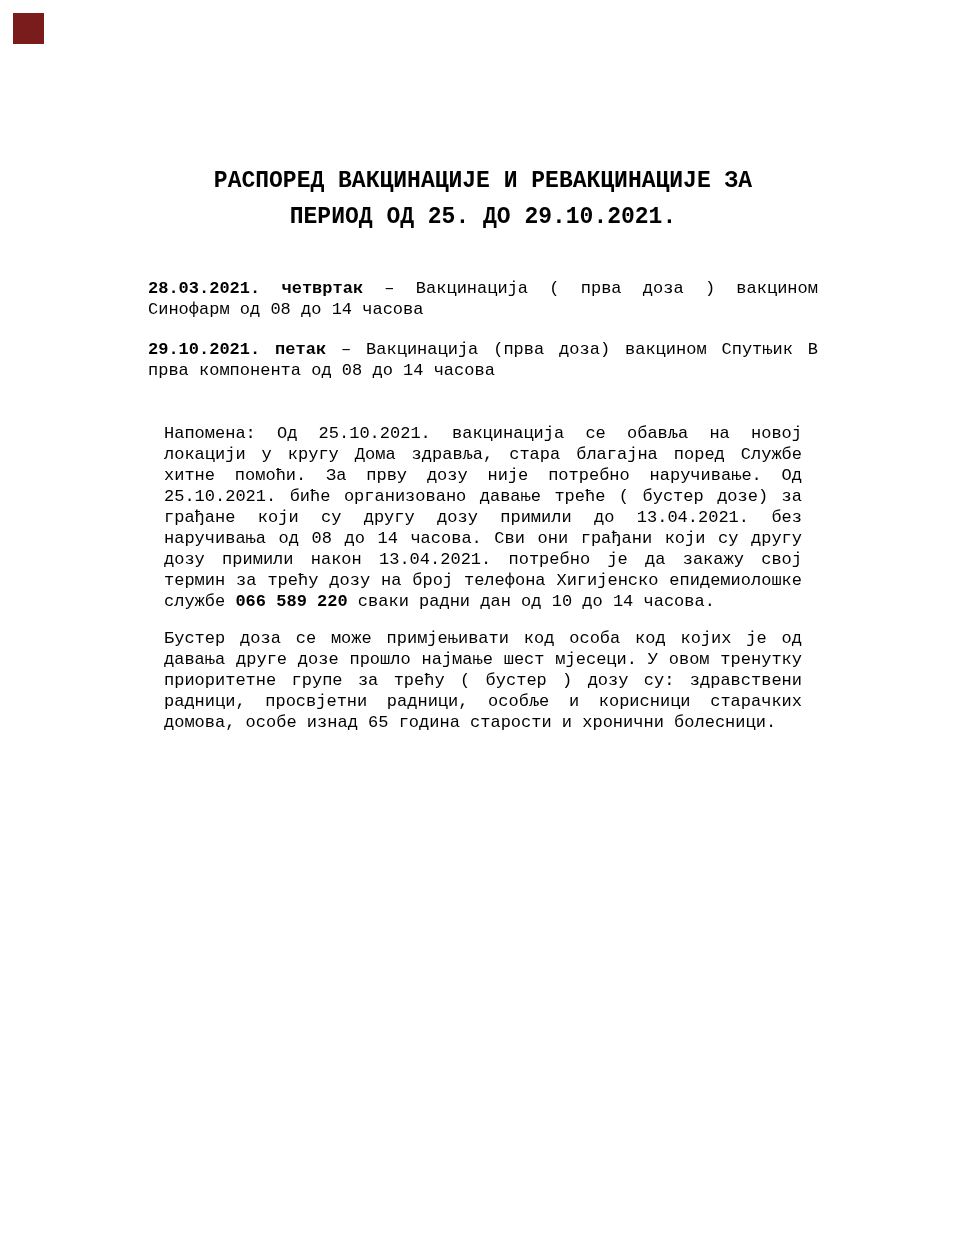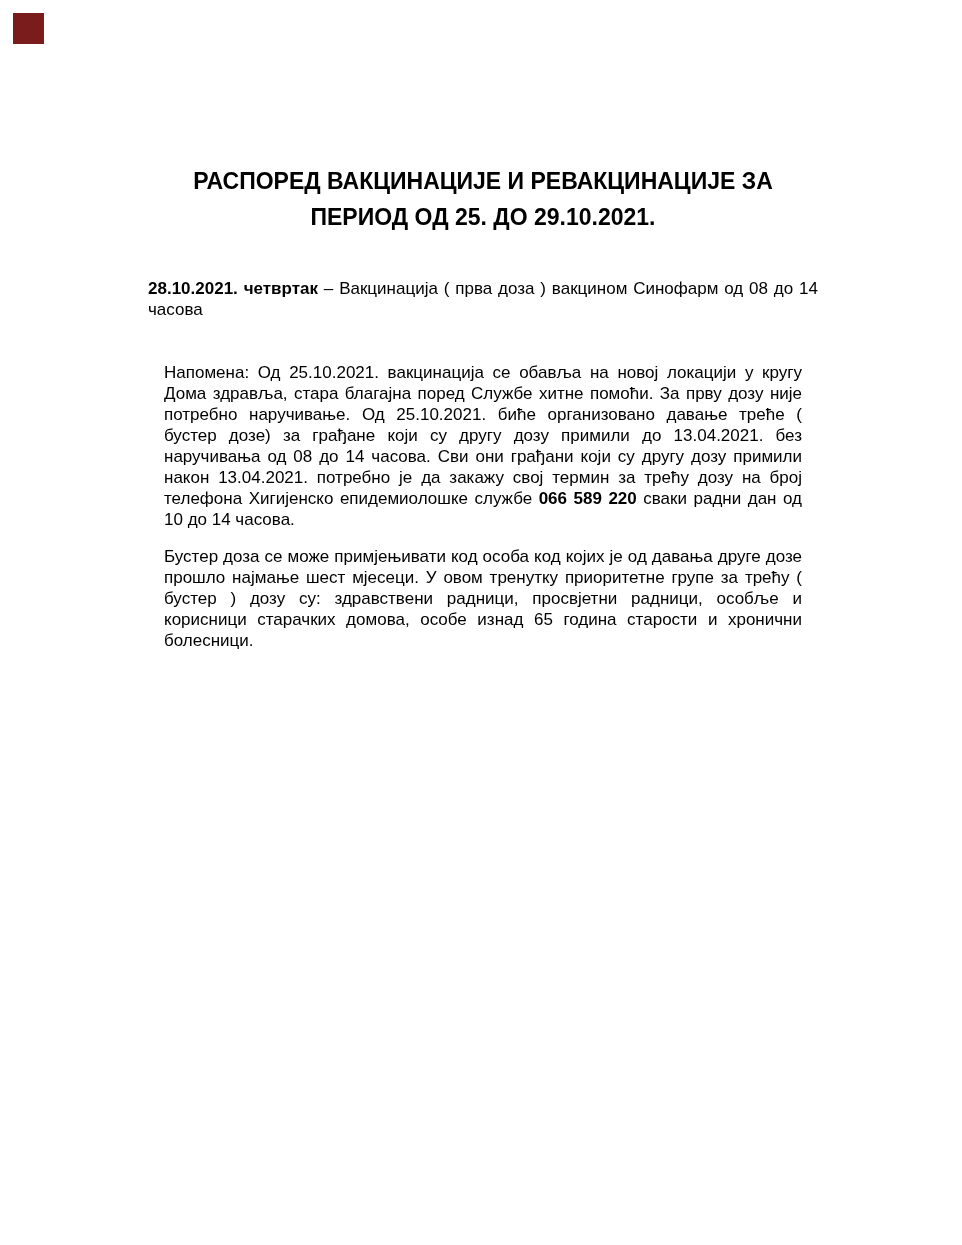--- a/index.html
+++ b/index.html
@@ -5,21 +5,21 @@
   html, body {
     margin: 0;
     padding: 0;
     background: #ffffff;
   }
   .page {
     position: relative;
     width: 924px;
     height: 1245px;
     background: #ffffff;
-    font-family: Liberation Sans, sans-serif;
+    font-family: Liberation Mono, monospace;
     color: #000000;
     overflow: hidden;
   }
   .corner-marker {
     position: absolute;
     left: 13px;
     top: 13px;
     width: 31px;
     height: 31px;
     background: #7b1c1c;
@@ -63,22 +63,23 @@
 
     <h1 class="doc-title">
       <span>РАСПОРЕД ВАКЦИНАЦИЈЕ И РЕВАКЦИНАЦИЈЕ ЗА</span>
       <span>ПЕРИОД ОД 25. ДО 29.10.2021.</span>
     </h1>
 
     <div>
 
 
 
-      <p class="para"><strong>28.10.2021. четвртак</strong><span> – Вакцинација ( прва доза ) вакцином Синофарм од 08 до 14 часова</span></p>
+      <p class="para"><strong>28.03.2021. четвртак</strong><span> – Вакцинација ( прва доза ) вакцином Синофарм од 08 до 14 часова</span></p>
 
+      <p class="para"><strong>29.10.2021. петак</strong><span> – Вакцинација (прва доза) вакцином Спутњик В прва компонента од 08 до 14 часова</span></p>
     </div>
 
     <div class="note-section">
       <p class="para"><span>Напомена:  Од  25.10.2021. вакцинација се обавља на новој локацији у кругу Дома здравља, стара благајна поред Службе хитне помоћи. За прву дозу није потребно наручивање. Од 25.10.2021. биће организовано давање треће ( бустер дозе) за грађане који су другу дозу примили до 13.04.2021. без наручивања од 08 до 14 часова. Сви они грађани који су другу дозу примили након 13.04.2021. потребно је да закажу свој термин за трећу дозу на број телефона Хигијенско епидемиолошке службе </span><strong>066 589 220</strong><span> сваки радни дан од 10 до 14 часова.</span></p>
 
       <p class="para">Бустер доза се може примјењивати код особа код којих је од давања друге дозе прошло најмање шест мјесеци. У овом тренутку приоритетне групе за трећу ( бустер ) дозу су: здравствени радници, просвјетни радници, особље и корисници старачких домова, особе изнад 65 година старости и хронични болесници.</p>
 
     </div>
 
   </div>

